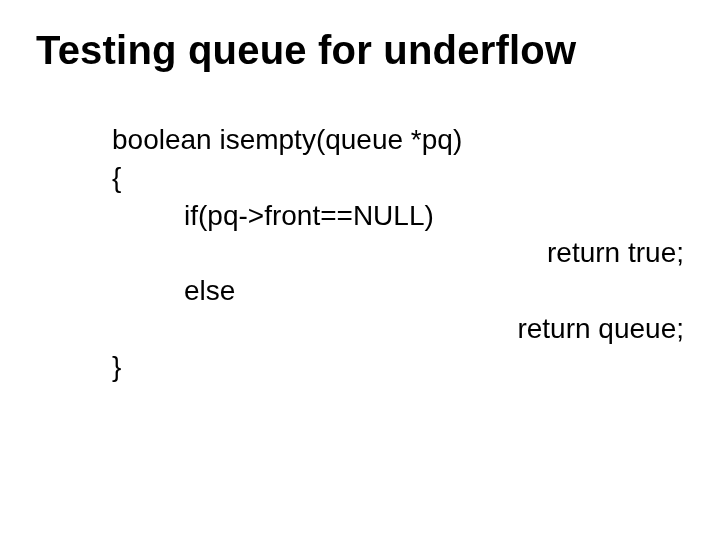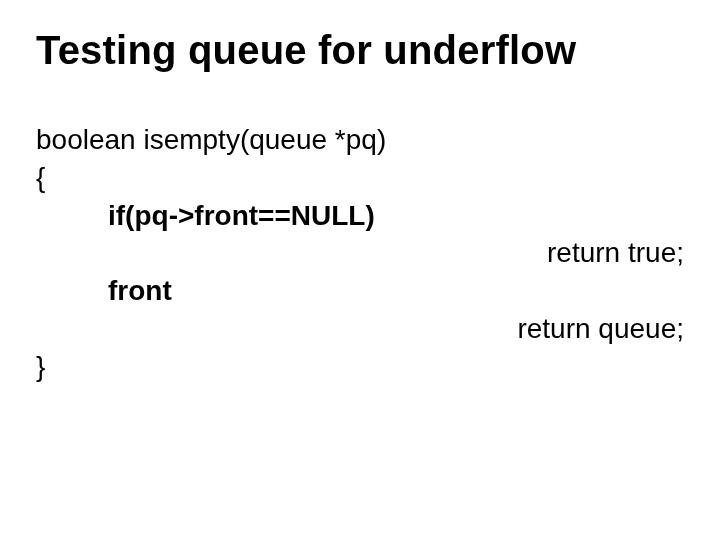--- a/index.html
+++ b/index.html
@@ -20,32 +20,33 @@
   }
   .title {
     font-size: 40px;
     font-weight: bold;
     margin: 0 0 48px 0;
     letter-spacing: 0.2px;
   }
   .code-block {
     font-size: 28px;
     line-height: 1.35;
+    margin-left: 76px;
   }
-  .indent-1 { padding-left: 72px; font-weight: bold; }
+  .indent-1 { padding-left: 72px; }
   .indent-2 { padding-left: 144px; text-align: right; }
 </style>
 </head>
 <body>
 
 <div class="slide">
   <h1 class="title">Testing queue for underflow</h1>
 
   <div class="code-block">
     <div>boolean isempty(queue *pq)</div>
     <div>{</div>
     <div class="indent-1">if(pq-&gt;front==NULL)</div>
     <div class="indent-2">return true;</div>
-    <div class="indent-1">front</div>
+    <div class="indent-1">else</div>
     <div class="indent-2">return queue;</div>
     <div>}</div>
   </div>
 </div>
 
 </body></html>

